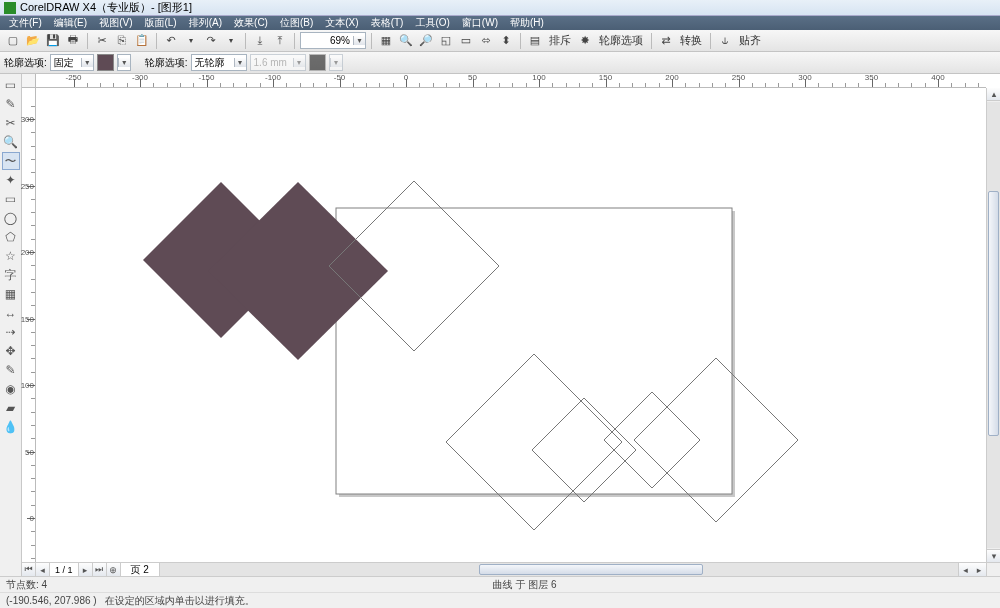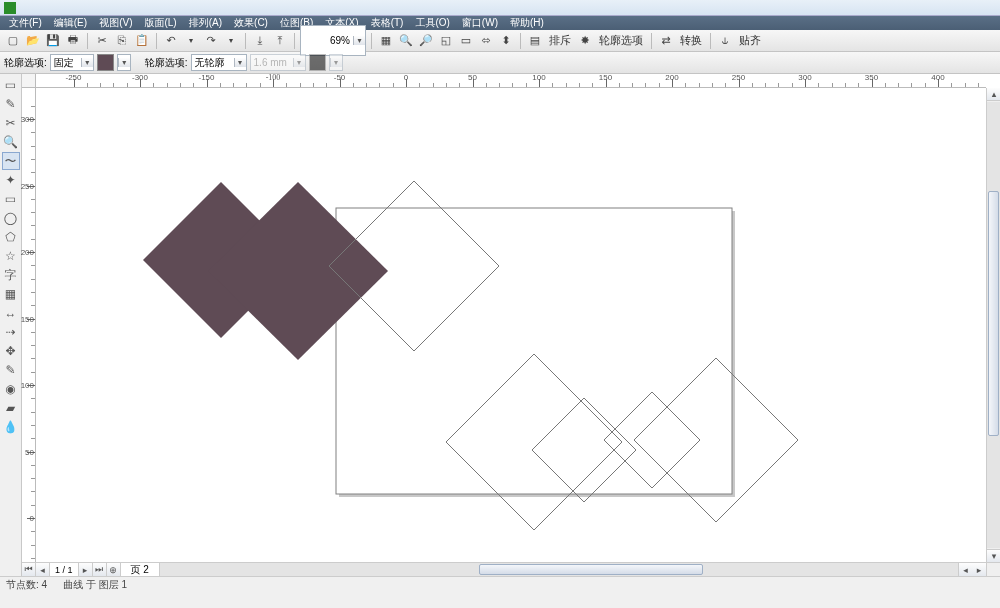--- a/index.html
+++ b/index.html
@@ -4,21 +4,21 @@
 <style>
   * { box-sizing: border-box; margin: 0; padding: 0; user-select: none; }
   html, body { width: 1000px; height: 608px; overflow: hidden; font-family: "Microsoft YaHei", Tahoma, sans-serif; font-size: 11px; background: #fff; }
   .titlebar { height: 16px; background: linear-gradient(#e8f0f8,#d7e4f2); display: flex; align-items: center; padding: 0 4px; border-bottom: 1px solid #aac; }
   .titlebar .app-icon { width: 12px; height: 12px; background: #2a8c2a; margin-right: 4px; display:inline-block;}
   .menubar { height: 14px; background: linear-gradient(#5a6f86,#4b5f75); color: #fff; display: flex; align-items: center; padding: 0 4px; font-size: 10px; gap: 2px; }
   .menubar span { padding: 0 5px; cursor: default; }
   .toolbar1 { height: 22px; background: linear-gradient(#f7f7f7,#e4e4e4); border-bottom: 1px solid #c4c4c4; display:flex; align-items:center; padding:0 4px; gap:2px; }
   .tbtn { width:18px; height:18px; border:1px solid transparent; display:flex; align-items:center; justify-content:center; font-size:11px; color:#444; }
   .sep { width:1px; height:16px; background:#bbb; margin:0 3px;}
-  .zoom-combo { display:flex; align-items:center; border:1px solid #a8b4c0; height:31px; background:#fff; }
+  .zoom-combo { display:flex; align-items:center; border:1px solid #a8b4c0; height:17px; background:#fff; }
   .zoom-combo input{ width:52px; border:none; font-size:10px; padding:0 3px; outline:none; text-align:right;}
   .zoom-combo .dd{ width:12px; text-align:center; font-size:8px; color:#555; background:linear-gradient(#fdfdfd,#e0e4ea); border-left:1px solid #b0b8c2;}
   .tbtxt { font-size:11px; color:#333; padding:0 3px;}
   .toolbar2 { height:22px; background:linear-gradient(#f7f7f7,#e4e4e4); border-bottom:1px solid #c4c4c4; display:flex; align-items:center; padding:0 4px; gap:3px; font-size:10px; }
   .combo { display:flex; align-items:center; border:1px solid #a8b4c0; height:17px; background:#fff; }
   .combo .val{ padding:0 3px; font-size:10px; min-width:30px;}
   .combo .dd{ width:12px; text-align:center; font-size:8px; color:#555; background:linear-gradient(#fdfdfd,#e0e4ea); border-left:1px solid #b0b8c2;}
   .swatch { width:17px; height:17px; border:1px solid #888; }
   .swatch-inner { width:100%; height:100%; }
   .work { position:absolute; top:74px; left:0; right:0; bottom:32px; }
@@ -38,29 +38,30 @@
   .scroll-v { position:absolute; top:14px; right:0; bottom:14px; width:14px; background:#efefef; border-left:1px solid #ccc;}
   .scroll-h { position:absolute; left:22px; right:14px; bottom:0; height:14px; background:#efefef; border-top:1px solid #ccc; display:flex; align-items:center;}
   .scroll-corner{position:absolute;right:0;bottom:0;width:14px;height:14px;background:#efefef;border-left:1px solid #ccc;border-top:1px solid #ccc;}
   .navbtn{width:14px;height:13px;display:flex;align-items:center;justify-content:center;font-size:9px;color:#555;border-right:1px solid #ccc;background:linear-gradient(#fdfdfd,#e4e8ee);}
   .pagenum{height:13px;display:flex;align-items:center;padding:0 5px;font-size:9px;border-right:1px solid #ccc;background:#fff;}
   .pagetab{height:13px;display:flex;align-items:center;padding:0 10px;font-size:10px;background:#fff;border-right:1px solid #ccc;}
   .h-track{flex:1;height:13px;background:#e4e4e4;position:relative;}
   .h-thumb{position:absolute;top:1px;height:11px;background:linear-gradient(#f4f6fa,#d4dce8);border:1px solid #9fb0c6;border-radius:2px;}
   .v-track{position:absolute;top:14px;bottom:14px;left:0;right:0;background:#e4e4e4;}
   .v-thumb{position:absolute;left:1px;width:11px;background:linear-gradient(90deg,#f4f6fa,#d4dce8);border:1px solid #9fb0c6;border-radius:2px;}
-  .statusbar{ position:absolute; left:0; right:0; bottom:0; height:32px; background:#f0f0f0; border-top:1px solid #ccc; font-size:10px; color:#444; display:flex; }
+  .statusbar{ position:absolute; left:0; right:0; bottom:0; height:32px; background:#f0f0f0; border-top:1px solid #ccc; font-size:10px; color:#444; display:flex; flex-direction:column;}
   .status-row{height:16px;display:flex;align-items:center;padding:0 6px;gap:8px;}
   svg.shapes{position:absolute;top:0;left:0;}
 </style>
 </head>
 <body>
 
 <div class="titlebar">
   <span class="app-icon"></span>
+  <span>CorelDRAW X4（专业版）- [图形1]</span>
 </div>
 
 <div class="menubar" id="menubar">
     <span>文件(F)</span>
     <span>编辑(E)</span>
     <span>视图(V)</span>
     <span>版面(L)</span>
     <span>排列(A)</span>
     <span>效果(C)</span>
     <span>位图(B)</span>
@@ -180,21 +181,21 @@
       <div class="tick" style="left: 130.6px;"></div>
       <div class="tick" style="left: 143.9px;"></div>
       <div class="tick" style="left: 157.2px;"></div>
       <div class="tick major" style="left: 170.5px;"></div>
       <div class="lbl" style="left: 170.5px;">-150</div>
       <div class="tick" style="left: 183.8px;"></div>
       <div class="tick" style="left: 197.1px;"></div>
       <div class="tick" style="left: 210.4px;"></div>
       <div class="tick" style="left: 223.7px;"></div>
       <div class="tick major" style="left: 237px;"></div>
-      <div class="lbl" style="left: 237px; font-family: Liberation Serif, serif;">-100</div>
+      <div class="lbl" style="left: 237px;">-100</div>
       <div class="tick" style="left: 250.3px;"></div>
       <div class="tick" style="left: 263.6px;"></div>
       <div class="tick" style="left: 276.9px;"></div>
       <div class="tick" style="left: 290.2px;"></div>
       <div class="tick major" style="left: 303.5px;"></div>
       <div class="lbl" style="left: 303.5px;">-50</div>
       <div class="tick" style="left: 316.8px;"></div>
       <div class="tick" style="left: 330.1px;"></div>
       <div class="tick" style="left: 343.4px;"></div>
       <div class="tick" style="left: 356.7px;"></div>
@@ -340,16 +341,20 @@
     <div class="navbtn" style="border-left:1px solid #ccc;border-right:none">◂</div>
     <div class="navbtn" style="border-right:none">▸</div>
   </div>
   <div class="scroll-corner"></div>
 </div>
 
 <div class="statusbar">
   <div class="status-row">
     <span>节点数: 4</span>
     <span style="flex:1"></span>
-    <span>曲线 于 图层 1</span>
+    <span>曲线 于 图层 6</span>
     <span style="flex:1"></span>
   </div>
+  <div class="status-row" style="border-top:1px solid #ddd">
+    <span>(-190.546, 207.986 )</span>
+    <span>在设定的区域内单击以进行填充。</span>
+  </div>
 </div>
 
 </body></html>

